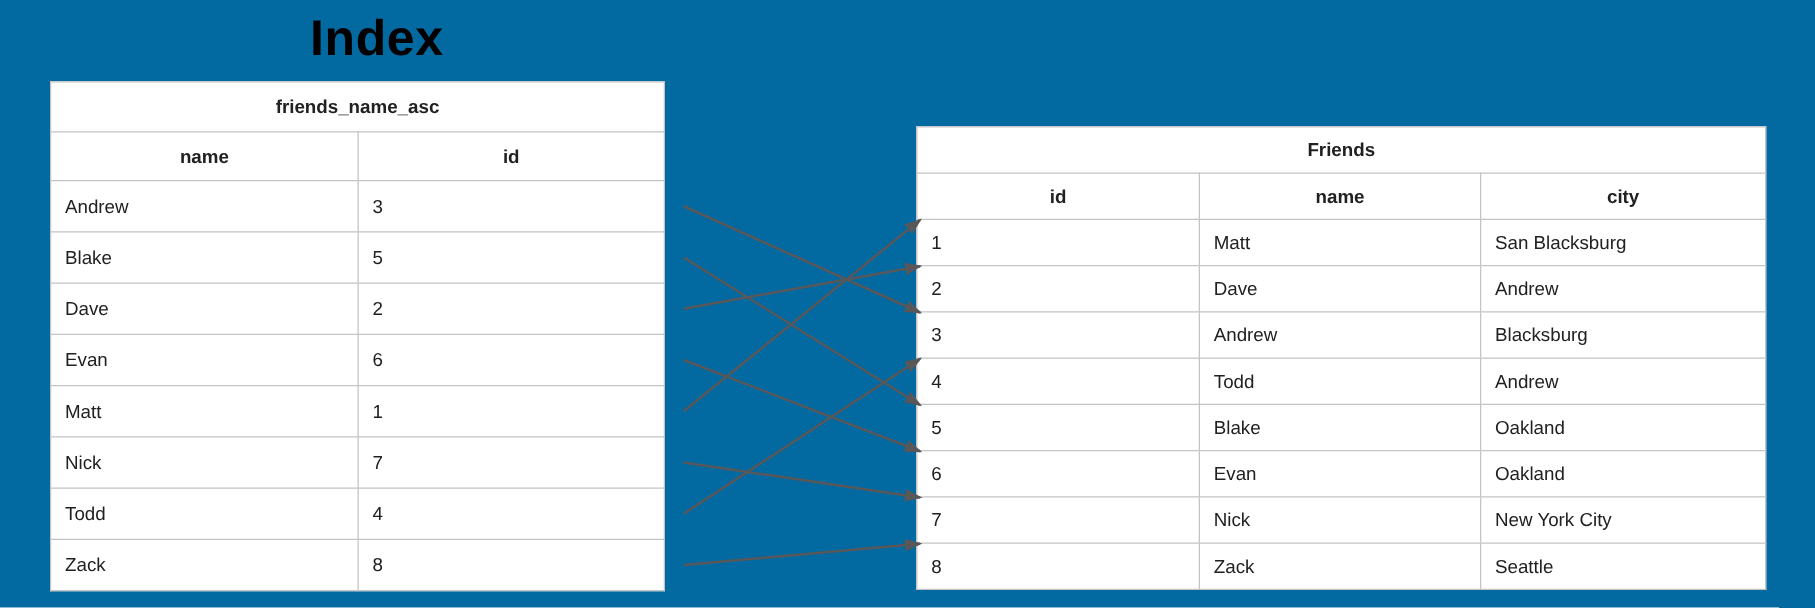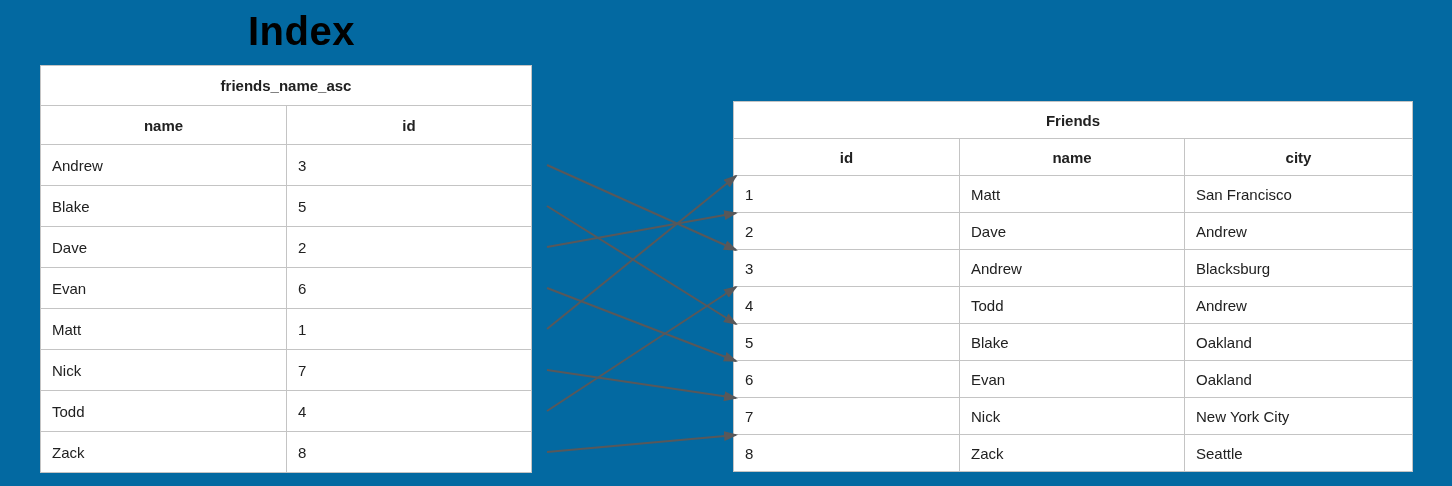--- a/index.html
+++ b/index.html
@@ -130,21 +130,21 @@
           <td colspan="3" class="t-title">Friends</td>
         </tr>
         <tr class="r-colhdr">
           <td class="t-col">id</td>
           <td class="t-col">name</td>
           <td class="t-col">city</td>
         </tr>
         <tr class="r-data">
           <td>1</td>
           <td>Matt</td>
-          <td>San Francisco</td>
+          <td>San Blacksburg</td>
         </tr>
         <tr class="r-data">
           <td>2</td>
           <td>Dave</td>
           <td>Andrew</td>
         </tr>
         <tr class="r-data">
           <td>3</td>
           <td>Andrew</td>
           <td>Blacksburg</td>

